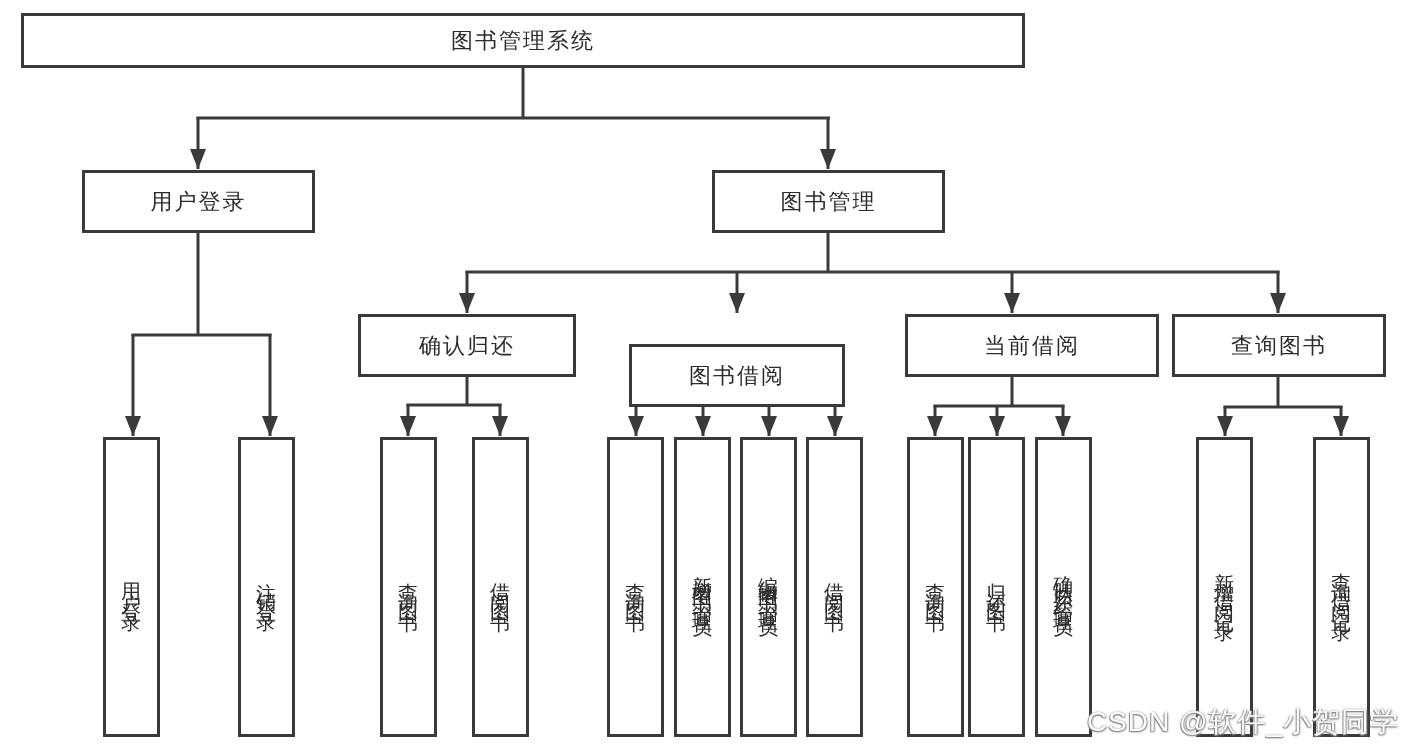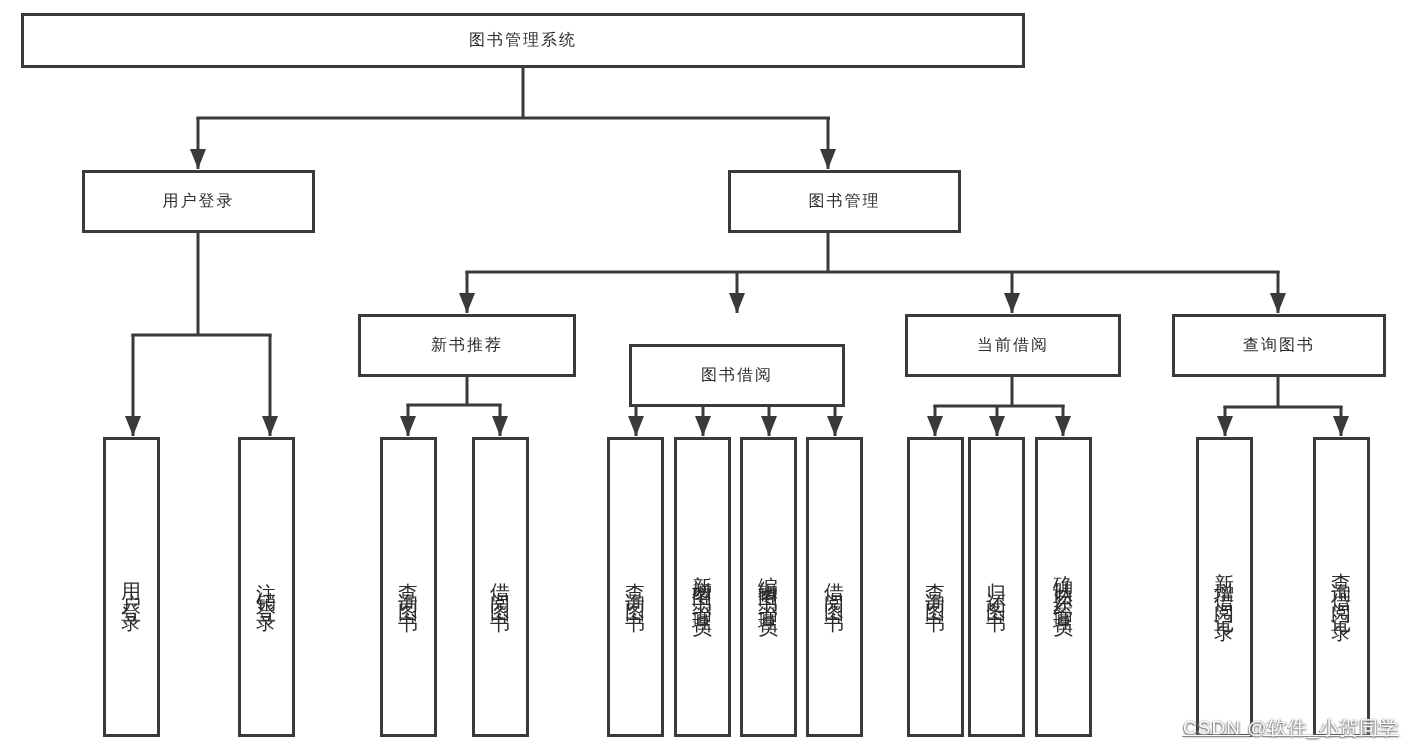--- a/index.html
+++ b/index.html
@@ -27,45 +27,44 @@
     position: absolute;
     box-sizing: border-box;
     border: 3px solid #3a3a3a;
     background: #ffffff;
     display: flex;
     align-items: center;
     justify-content: center;
     color: #2b2b2b;
   }
   .hlabel {
-    font-size: 16px;
+    font-size: 22px;
     letter-spacing: 2px;
     white-space: nowrap;
   }
   .vlabel {
     writing-mode: vertical-rl;
     text-orientation: mixed;
     font-size: 20px;
     letter-spacing: 10px;
     line-height: 1;
     white-space: nowrap;
   }
   .vlabel.tight {
     letter-spacing: 6px;
   }
   .watermark {
     position: absolute;
     right: 6px;
     bottom: 6px;
-    font-size: 19px;
+    font-size: 28px;
     letter-spacing: 1px;
     color: #fdfdfd;
     text-shadow: -1px 1px 1px #8a8a8a, 1px 1px 2px #8a8a8a, 0 0 2px #9a9a9a;
     white-space: nowrap;
-    text-decoration: underline;
   }
 </style>
 </head>
 <body>
 
 <div class="stage">
 
   <svg class="wires" viewBox="0 0 1405 747" xmlns="http://www.w3.org/2000/svg">
     <defs>
       <marker id="arrow" markerUnits="userSpaceOnUse" markerWidth="22" markerHeight="18" refX="20" refY="8" orient="auto">
@@ -109,31 +108,31 @@
     </g>
   </svg>
 
   <div class="box" style="left:21px; top:13px; width:1004px; height:55px;">
     <span class="hlabel">图书管理系统</span>
   </div>
 
   <div class="box" style="left:82px; top:170px; width:233px; height:63px;">
     <span class="hlabel">用户登录</span>
   </div>
-  <div class="box" style="left:712px; top:170px; width:233px; height:63px;margin-left:16px;">
+  <div class="box" style="left:712px; top:170px; width:233px; height:63px;">
     <span class="hlabel">图书管理</span>
   </div>
 
   <div class="box" style="left:358px; top:314px; width:218px; height:63px;">
-    <span class="hlabel">新书推荐</span>
+    <span class="hlabel">确认归还</span>
   </div>
   <div class="box" style="left:629px; top:314px; width:216px; height:63px;margin-top:30px;">
     <span class="hlabel">图书借阅</span>
   </div>
-  <div class="box" style="left:905px; top:314px; width:216px; height:63px;">
+  <div class="box" style="left:905px; top:314px; width:254px; height:63px;">
     <span class="hlabel">当前借阅</span>
   </div>
   <div class="box" style="left:1172px; top:314px; width:214px; height:63px;">
     <span class="hlabel">查询图书</span>
   </div>
 
   <div class="box" style="left:103px; top:437px; width:57px; height:300px;">
     <span class="vlabel">用户登录</span>
   </div>
   <div class="box" style="left:238px; top:437px; width:57px; height:300px;">

